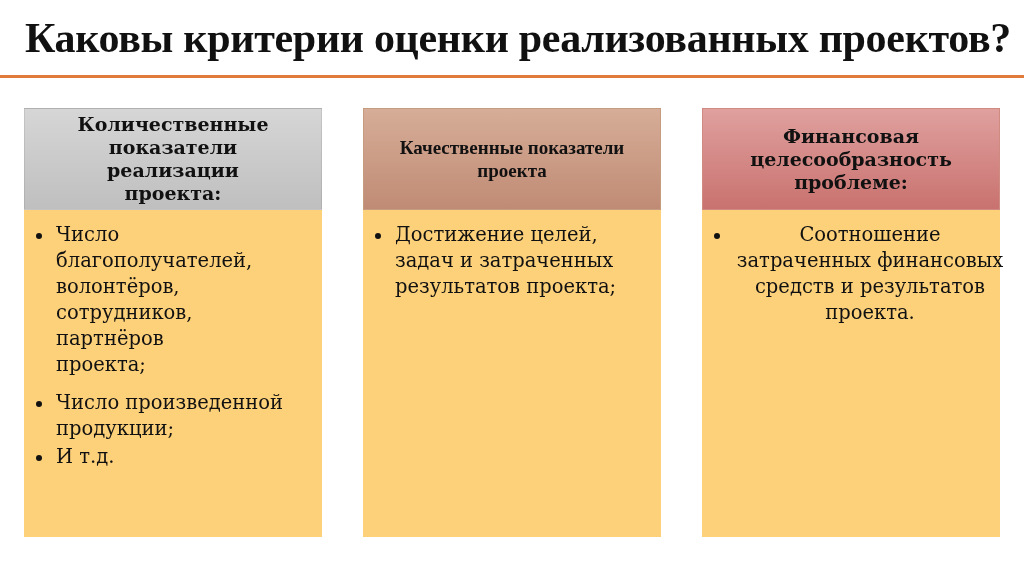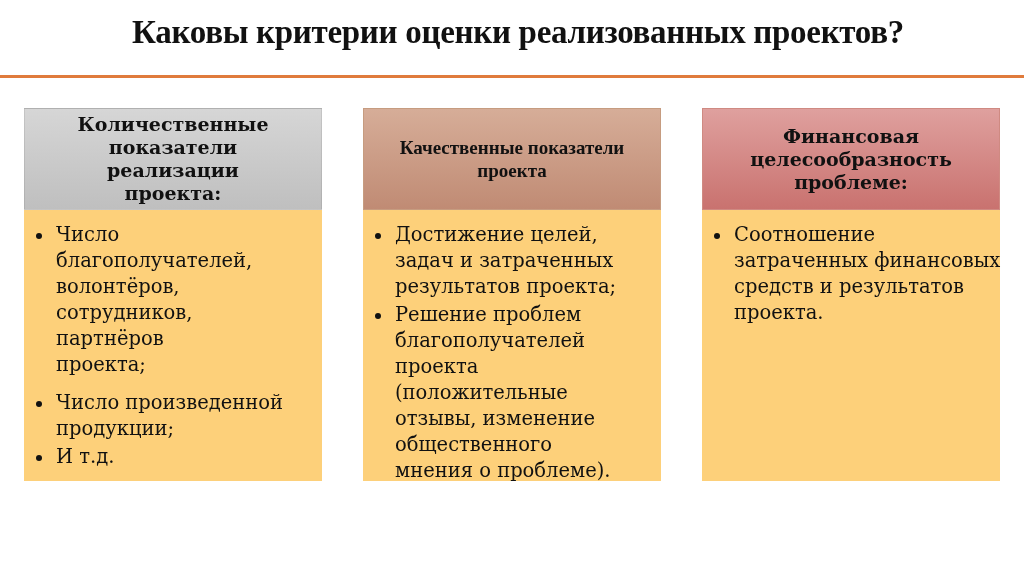--- a/index.html
+++ b/index.html
@@ -3,37 +3,37 @@
   <meta charset="utf-8">
   <style>
     html, body { margin: 0; padding: 0; }
     body {
       width: 1024px; height: 574px; background: #ffffff; position: relative; overflow: hidden;
       font-family: "DejaVu Serif", "Liberation Serif", serif; color: #111;
     }
     .slide-title {
       position: absolute; left: 0; top: 14px; width: 1024px; text-align: center;
       font-family: "Liberation Serif", "DejaVu Serif", serif;
-      font-size: 33px; font-weight: bold; letter-spacing: -0.3px; color: #111;
+      font-size: 42px; font-weight: bold; letter-spacing: -0.3px; color: #111;
       padding-left: 12px; box-sizing: border-box;
     }
     .title-rule {
       position: absolute; left: 0; top: 75px; width: 1024px; height: 3px; background: #e07b3c;
     }
     .card { position: absolute; top: 108px; width: 298px; height: 429px; box-sizing: border-box; }
     .card-head {
       height: 102px; display: flex; align-items: center; justify-content: center; text-align: center;
       font-size: 19px; font-weight: bold; line-height: 23px; padding: 0 14px; box-sizing: border-box;
       border: 1px solid rgba(0,0,0,0.08);
     }
     .card-head.gray { background: linear-gradient(#d6d6d6, #bfbfbf); }
     .card-head.tan { background: linear-gradient(#d6ad98, #c08b74); border-color: #c69c80; }
     .card-head.rose { background: linear-gradient(#dfa09e, #c9726f); border-color: #cf8a82; }
     .card-body {
-      height: 271px; background: #fdd07a; padding: 12px 10px 0 10px; box-sizing: border-box;
+      height: 327px; background: #fdd07a; padding: 12px 10px 0 10px; box-sizing: border-box;
       font-size: 19.5px; line-height: 26px;
     }
     .card-body ul { list-style: none; margin: 0; padding: 0; }
     .card-body li { position: relative; padding-left: 22px; margin: 0 0 2px 0; }
     .bullet {
       position: absolute; left: 2px; top: 11px; width: 6px; height: 6px; border-radius: 50%; background: #111;
     }
   </style>
 </head>
 <body>
@@ -66,33 +66,29 @@
 <div class="card" style="left:363px;">
   <div class="card-head tan">
     <span style="max-width:240px;display:block;font-family:Liberation Serif, serif;">Качественные показатели проекта</span>
   </div>
   <div class="card-body">
     <ul>
       <li style="width:255px;">
         <span class="bullet"></span>
         <span>Достижение целей, задач и затраченных результатов проекта;</span>
       </li>
-      <li style="width:240px;">
-        <span class="bullet"></span>
-        <span>Решение проблем благополучателей проекта (положительные отзывы, изменение общественного мнения о проблеме).</span>
-      </li>
     </ul>
   </div>
 </div>
 
 <div class="card" style="left:702px;">
   <div class="card-head rose">
     <span style="max-width:240px;display:block;">Финансовая целесообразность проблеме:</span>
   </div>
   <div class="card-body">
     <ul>
-      <li style="width:272px;">
+      <li style="width:272px;text-align:center;">
         <span class="bullet"></span>
         <span>Соотношение затраченных финансовых средств и результатов проекта.</span>
       </li>
     </ul>
   </div>
 </div>
 
 </body></html>

